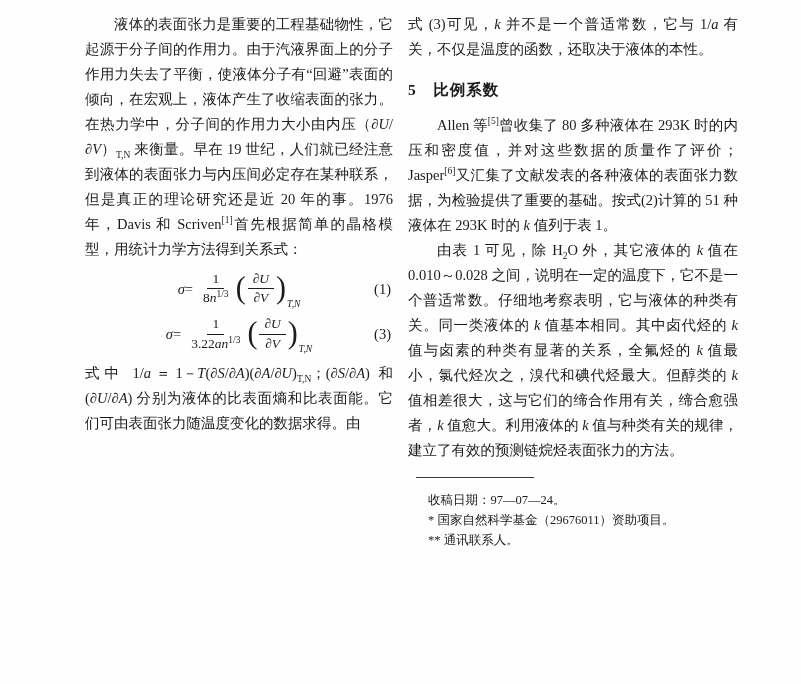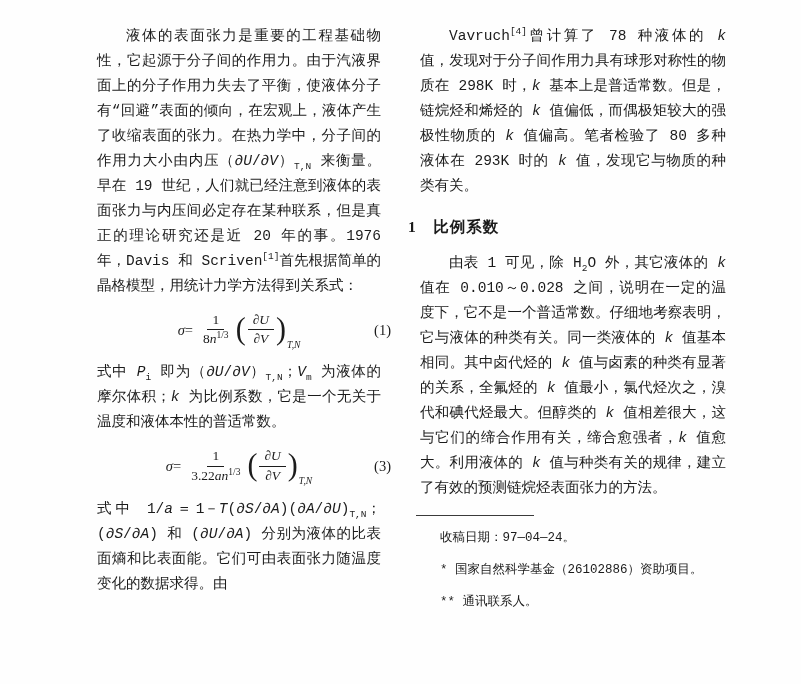--- a/index.html
+++ b/index.html
@@ -13,21 +13,21 @@
   .page{
     position:relative;width:801px;height:684px;background:#fefefe;overflow:hidden;
   }
   .col{
     position:absolute;top:12px;
     font-size:14.5px;line-height:25px;
     text-align:justify;text-justify:inter-character;
   }
   .col-left{left:85px;width:308px;}
   .col-right{left:408px;width:330px;}
-  p{margin:12px;font-family:Liberation Mono, monospace;}
+  p{margin:0;}
   .indent{text-indent:2em;}
   sup{font-size:9.5px;line-height:0;}
   sub{font-size:9.5px;line-height:0;}
   i{font-style:italic;}
   
   .equation{
     display:flex;align-items:center;justify-content:center;
     position:relative;margin:8px 0;line-height:1.25;text-indent:0;
   }
   .eq-lhs{margin-right:3px;}
@@ -80,21 +80,20 @@
         <span class="fnum">∂<i>U</i></span>
         <span class="fden">∂<i>V</i></span>
       </span>
       <span class="bigparen">)</span>
       <span class="eq-sub">T,N</span>
       <span class="eq-label">(1)</span>
     </div>
 
 
 
-    <p>式中 <i>P</i><sub>i</sub> 即为（∂<i>U</i>/∂<i>V</i>）<sub>T,N</sub>；<i>V</i><sub>m</sub> 为液体的摩尔体积；<i>k</i> 为比例系数，它是一个无关于温度和液体本性的普适常数。</p>
 
 
     <div class="equation">
       <span class="eq-lhs"><i>σ</i>=</span>
       <span class="frac">
         <span class="fnum">1</span>
         <span class="fden">3.22<i>an</i><sup>1/3</sup></span>
       </span>
       <span class="bigparen">(</span>
       <span class="frac">
@@ -103,29 +102,30 @@
       </span>
       <span class="bigparen">)</span>
       <span class="eq-sub">T,N</span>
       <span class="eq-label">(3)</span>
     </div>
 
     <p>式中 1/<i>a</i>＝1－<i>T</i>(∂<i>S</i>/∂<i>A</i>)(∂<i>A</i>/∂<i>U</i>)<sub>T,N</sub>；(∂<i>S</i>/∂<i>A</i>) 和 (∂<i>U</i>/∂<i>A</i>) 分别为液体的比表面熵和比表面能。它们可由表面张力随温度变化的数据求得。由</p>
   </div>
 
   <div class="col col-right">
+    <p>式 (3)可见，<i>k</i> 并不是一个普适常数，它与 1/<i>a</i> 有关，不仅是温度的函数，还取决于液体的本性。</p>
 
-    <p class="indent">Vavruch<sup>[4]</sup>曾计算了 78 种液体的 <i>k</i> 值，发现对于分子间作用力具有球形对称性的物质在 298K 时，<i>k</i> 基本上是普适常数。但是，链烷烃和烯烃的 <i>k</i> 值偏低，而偶极矩较大的强极性物质的 <i>k</i> 值偏高。笔者检验了 80 多种液体在 293K 时的 <i>k</i> 值，发现它与物质的种类有关。</p>
 
-    <h2 class="section-heading">1　比例系数</h2>
+    <h2 class="section-heading">5　比例系数</h2>
 
+    <p class="indent">Allen 等<sup>[5]</sup>曾收集了 80 多种液体在 293K 时的内压和密度值，并对这些数据的质量作了评价；Jasper<sup>[6]</sup>又汇集了文献发表的各种液体的表面张力数据，为检验提供了重要的基础。按式(2)计算的 51 种液体在 293K 时的 <i>k</i> 值列于表 1。</p>
 
     <p class="indent">由表 1 可见，除 H<sub>2</sub>O 外，其它液体的 <i>k</i> 值在 0.010～0.028 之间，说明在一定的温度下，它不是一个普适常数。仔细地考察表明，它与液体的种类有关。同一类液体的 <i>k</i> 值基本相同。其中卤代烃的 <i>k</i> 值与卤素的种类有显著的关系，全氟烃的 <i>k</i> 值最小，氯代烃次之，溴代和碘代烃最大。但醇类的 <i>k</i> 值相差很大，这与它们的缔合作用有关，缔合愈强者，<i>k</i> 值愈大。利用液体的 <i>k</i> 值与种类有关的规律，建立了有效的预测链烷烃表面张力的方法。</p>
 
     <div class="footnote-block">
       <hr class="footnote-divider">
-      <p class="footnote-line">收稿日期：97—04—24。</p>
-      <p class="footnote-line">* 国家自然科学基金（26102886）资助项目。</p>
+      <p class="footnote-line">收稿日期：97—07—24。</p>
+      <p class="footnote-line">* 国家自然科学基金（29676011）资助项目。</p>
       <p class="footnote-line">** 通讯联系人。</p>
     </div>
   </div>
 
 </div>
 
 </body></html>

